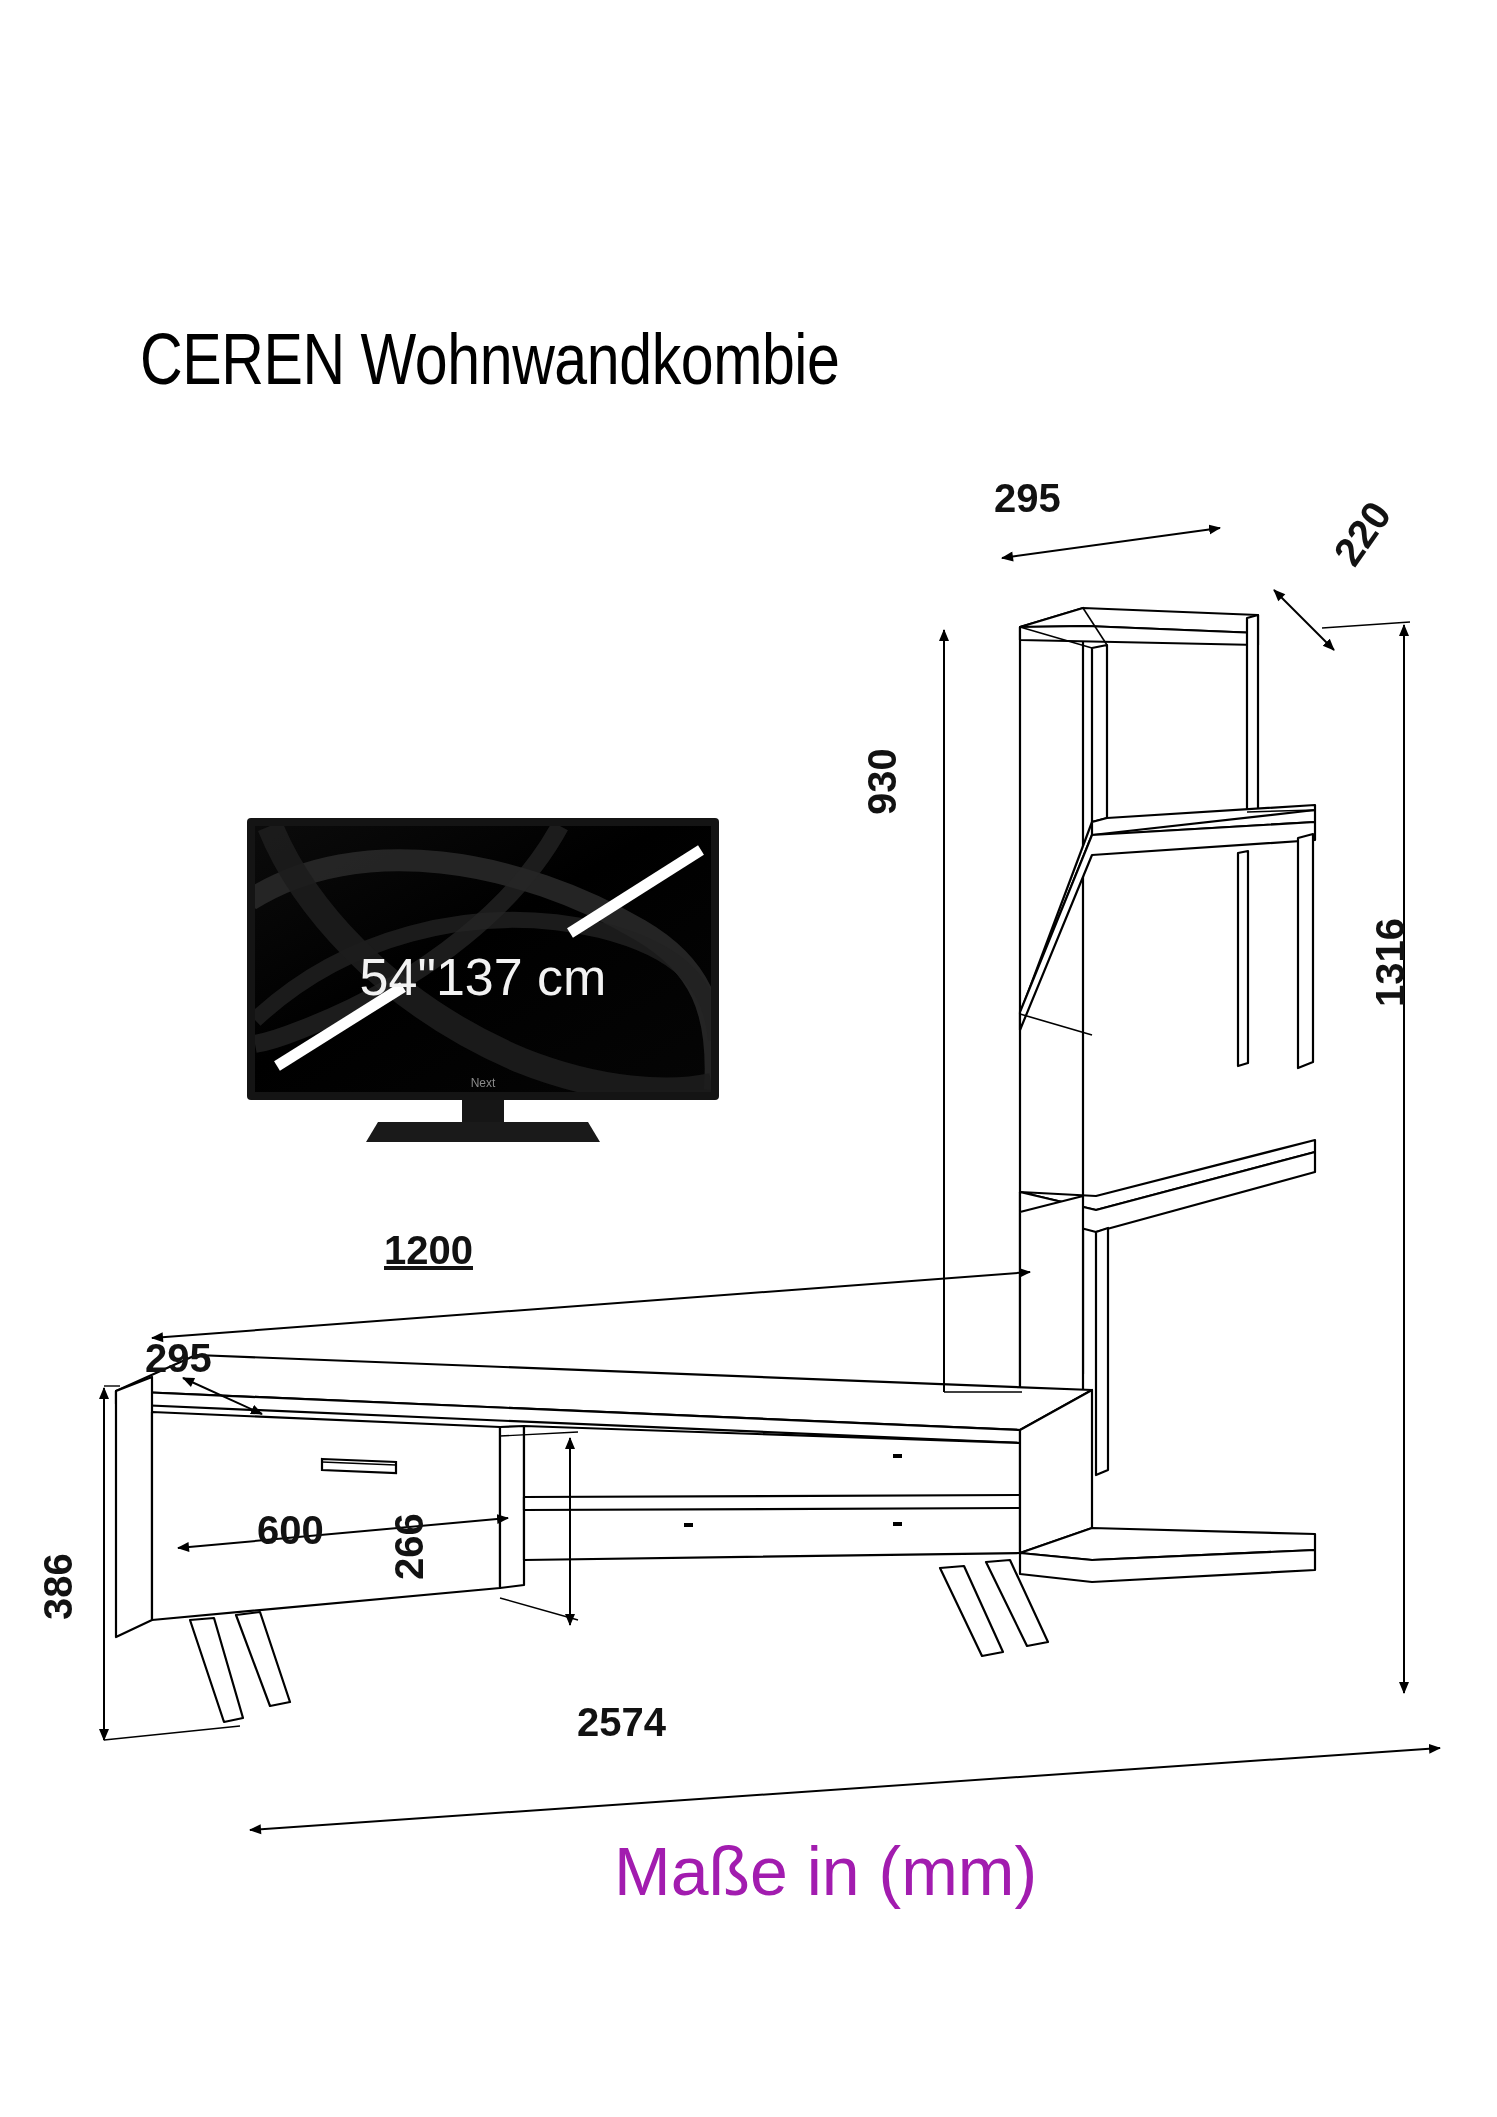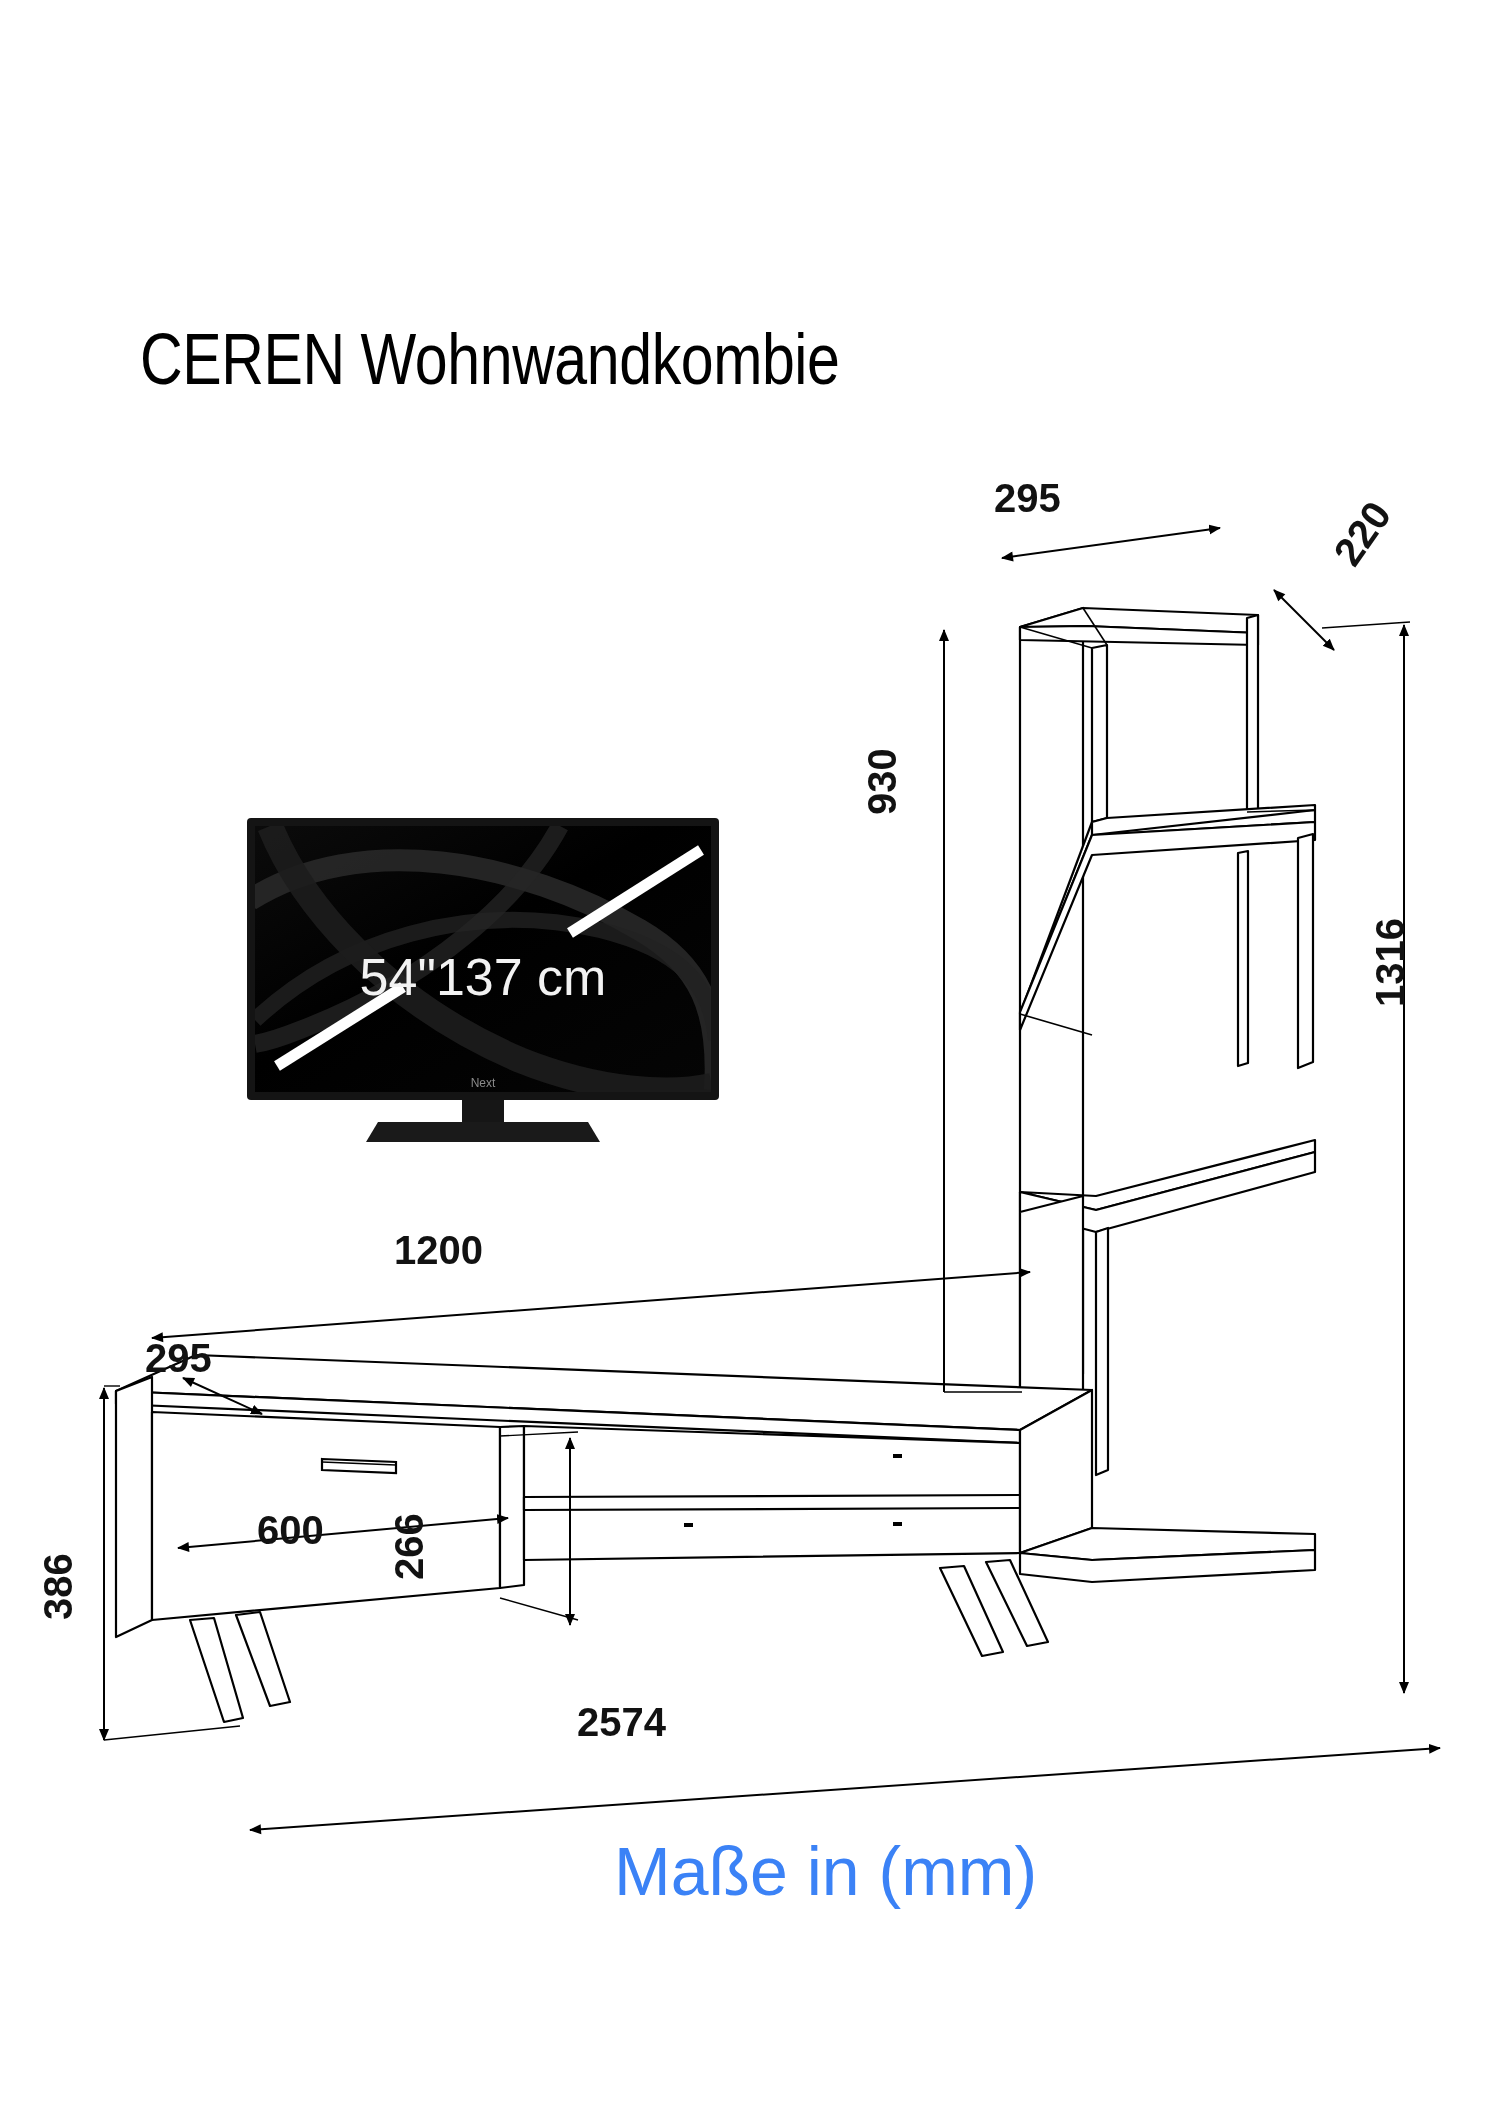--- a/index.html
+++ b/index.html
@@ -33,21 +33,21 @@
     transform: scaleX(0.82);
     transform-origin: left top;
   }
   .footer-text {
     position: absolute;
     left: 614px;
     top: 1832px;
     font-family: "Liberation Sans", sans-serif;
     font-size: 68px;
     font-weight: 400;
-    color: #3b82f6;
+    color: #a21caf;
     white-space: nowrap;
   }
   .dim {
     position: absolute;
     font-family: "Liberation Sans", sans-serif;
     font-size: 40px;
     font-weight: 700;
     color: #121212;
     white-space: nowrap;
     letter-spacing: 0px;
@@ -228,20 +228,20 @@
 <div class="title-text">CEREN Wohnwandkombie</div>
 
 <div class="tv-wrap">
   <div class="tv-label">54"137 cm</div>
 </div>
 
 <div class="dim" style="left:994px; top:476px;">295</div>
 <div class="dim rot45" style="left:1325px; top:548px;">220</div>
 <div class="dim rot90" style="left:860px; top:815px;">930</div>
 <div class="dim rot90" style="left:1368px; top:1007px;">1316</div>
-<div class="dim" style="left:394px; top:1228px;">1200</div>
+<div class="dim" style="left:384px; top:1228px;text-decoration:underline;">1200</div>
 <div class="dim" style="left:145px; top:1336px;">295</div>
 <div class="dim" style="left:257px; top:1508px;">600</div>
 <div class="dim rot90" style="left:387px; top:1580px;">266</div>
 <div class="dim rot90" style="left:36px; top:1620px;">386</div>
 <div class="dim" style="left:577px; top:1700px;">2574</div>
 
 <div class="footer-text">Maße in (mm)</div>
 
 </body></html>

